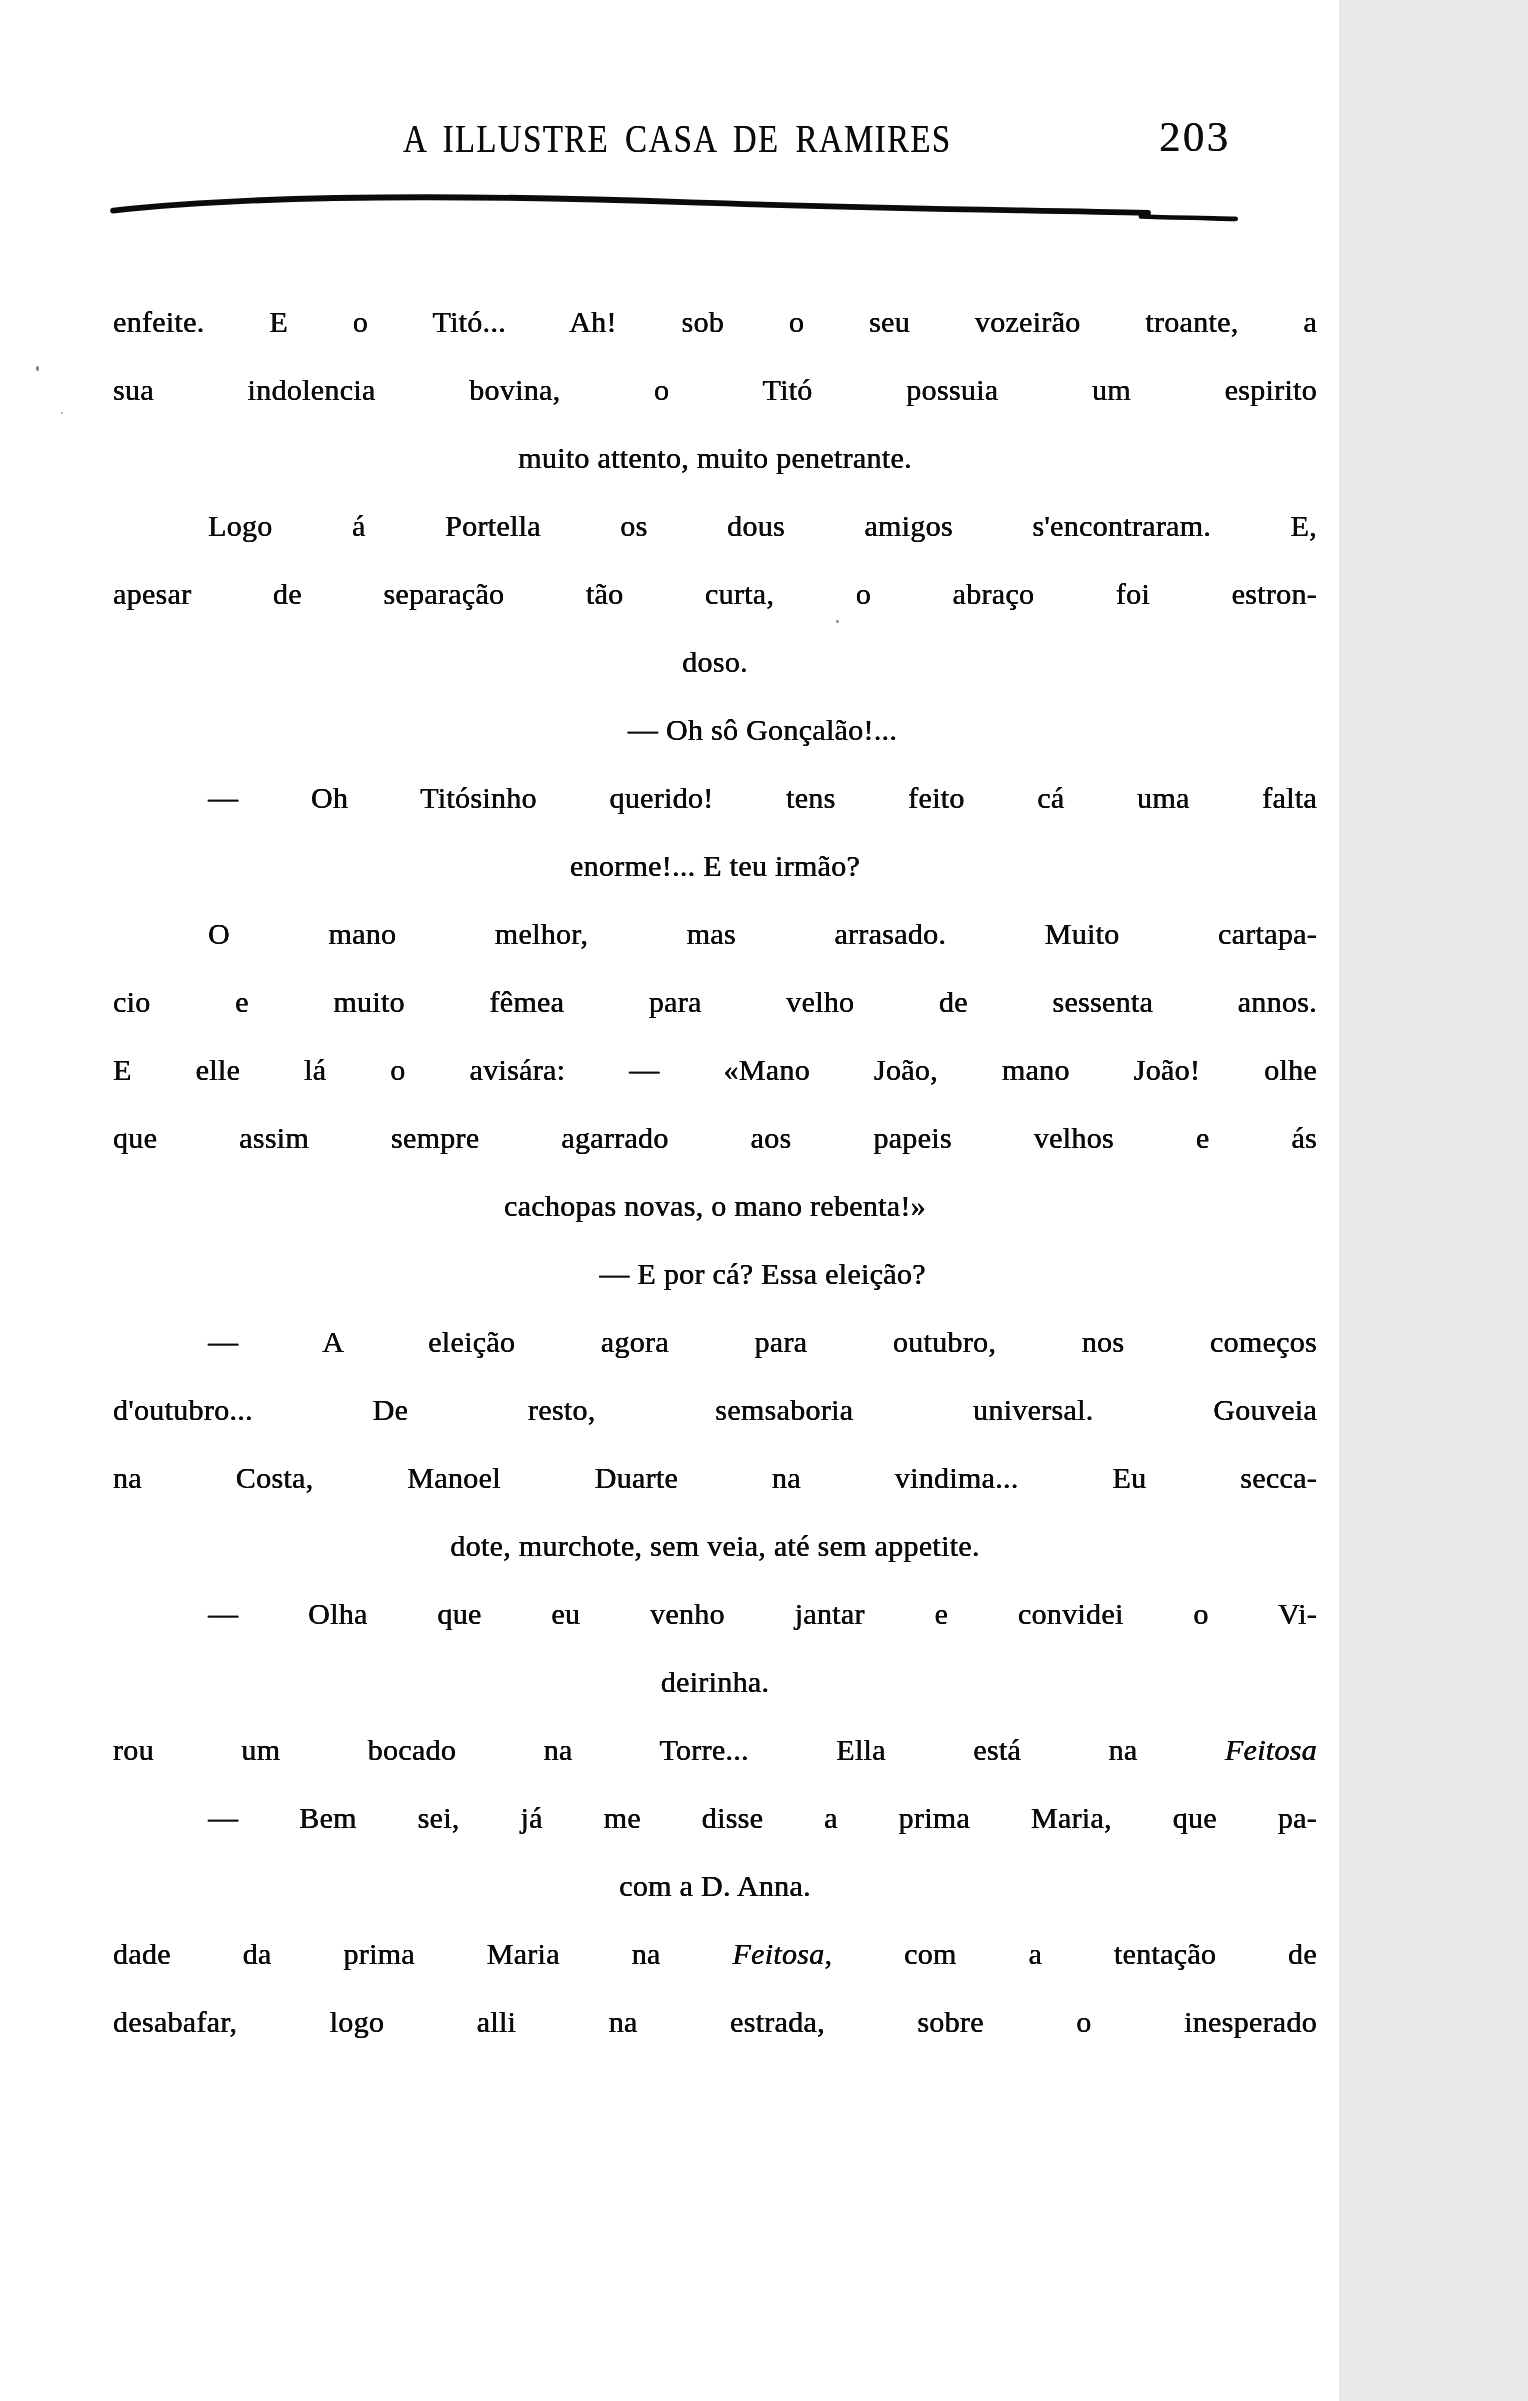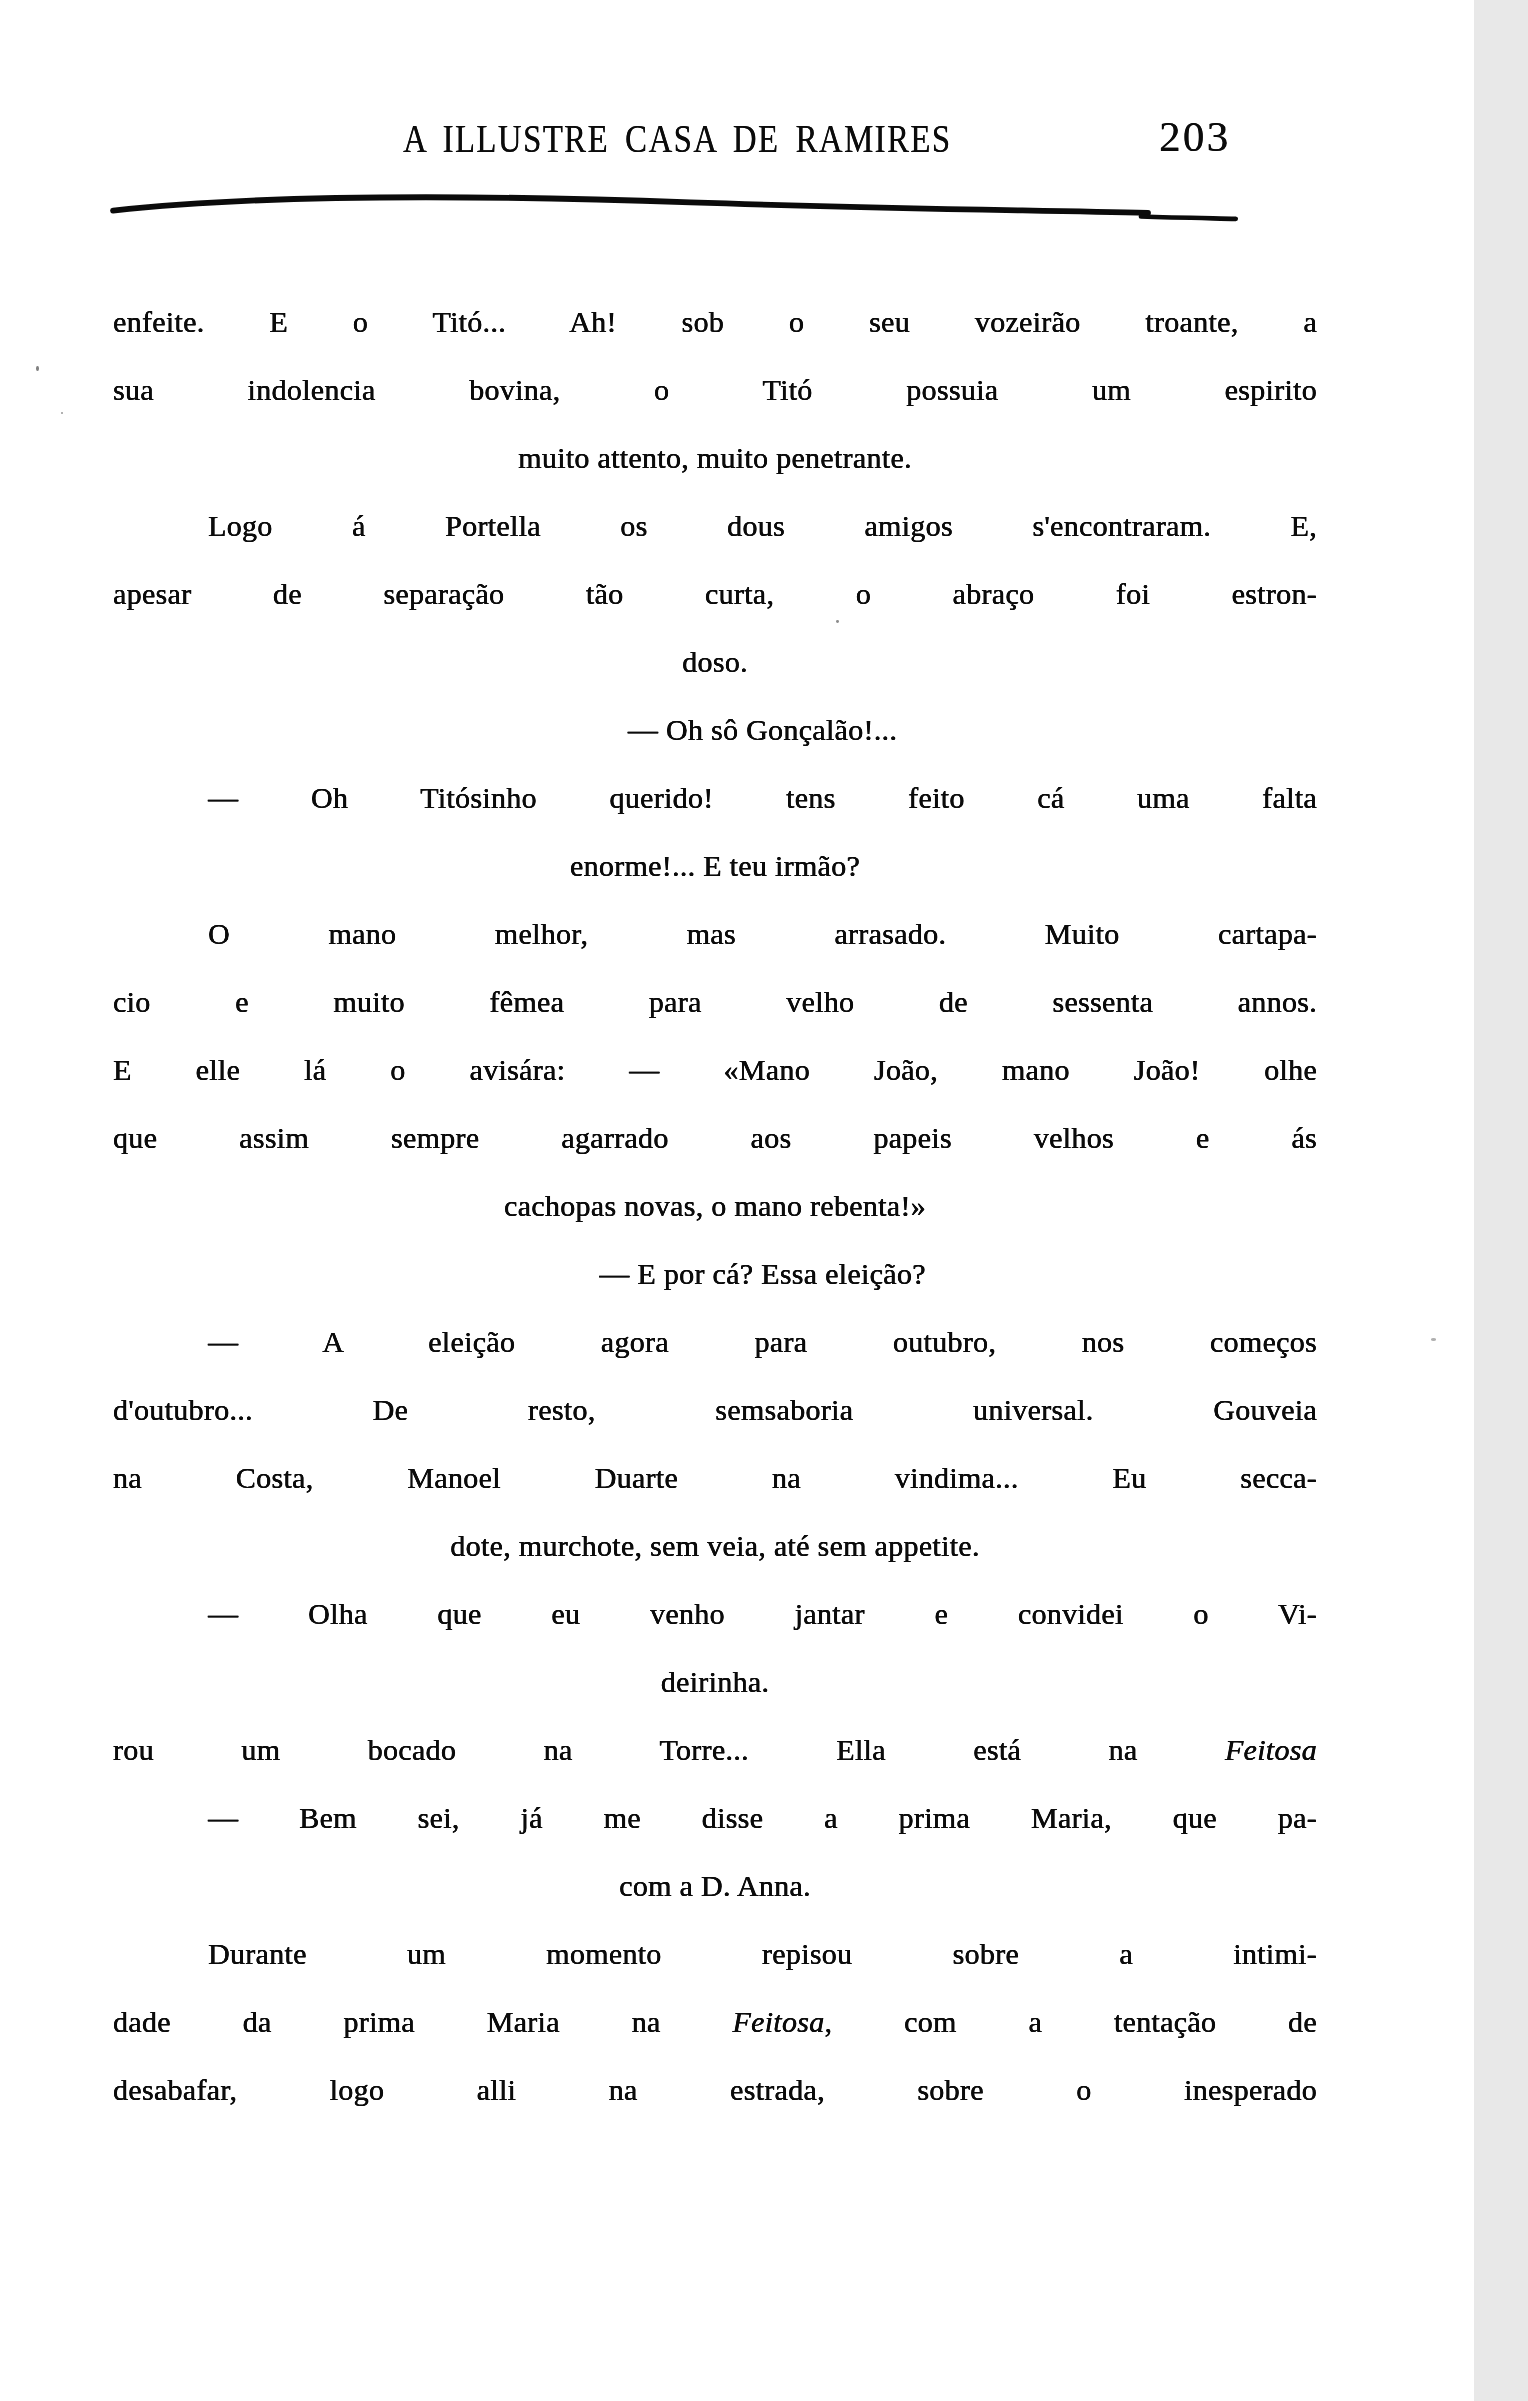--- a/index.html
+++ b/index.html
@@ -1,18 +1,18 @@
 <!DOCTYPE html>
 <html style="font-size:9.4px"><head>
 <meta charset="utf-8">
 <style>
   html, body { margin: 0; padding: 0; background: #e8e8e8; }
   .page {
     position: relative;
-    width: 1474px;
+    width: 1339px;
     height: 2401px;
     background: #ffffff;
     font-family: "Liberation Serif", "DejaVu Serif", serif;
     color: #0b0b0b;
     overflow: hidden;
   }
   
   .running-title {
     position: absolute;
     left: 403px;
@@ -101,21 +101,20 @@
       <div class="line indent"><span>— E por cá? Essa eleição?</span></div>
       <div class="line indent just"><span>— A eleição agora para outubro, nos começos</span></div>
       <div class="line just"><span>d'outubro... De resto, semsaboria universal. Gouveia</span></div>
       <div class="line just"><span>na Costa, Manoel Duarte na vindima... Eu secca-</span></div>
       <div class="line"><span>dote, murchote, sem veia, até sem appetite.</span></div>
       <div class="line indent just"><span>— Olha que eu venho jantar e convidei o Vi-</span></div>
       <div class="line"><span>deirinha.</span></div>
       <div class="line just"><span>rou um bocado na Torre... Ella está na </span><span class="it">Feitosa</span></div>
       <div class="line indent just"><span>— Bem sei, já me disse a prima Maria, que pa-</span></div>
       <div class="line"><span>com a D. Anna.</span></div>
-      <div class="line indent just"><span>Durante um momento repisou sobre a intimi-</span></div>
       <div class="line just"><span>dade da prima Maria na </span><span class="it">Feitosa</span><span>, com a tentação de</span></div>
       <div class="line just"><span>desabafar, logo alli na estrada, sobre o inesperado</span></div>
     </main>
 
   <div class="speck s1"></div>
   <div class="speck s2"></div>
   <div class="speck s3"></div>
   <div class="speck s4"></div>
 
 </div>

